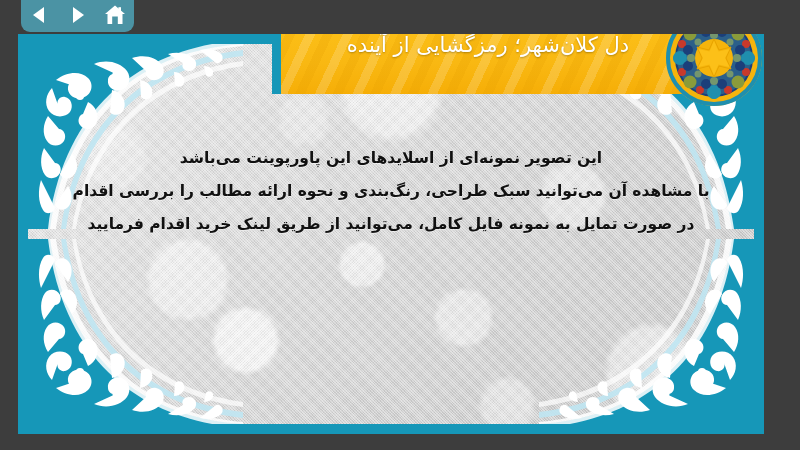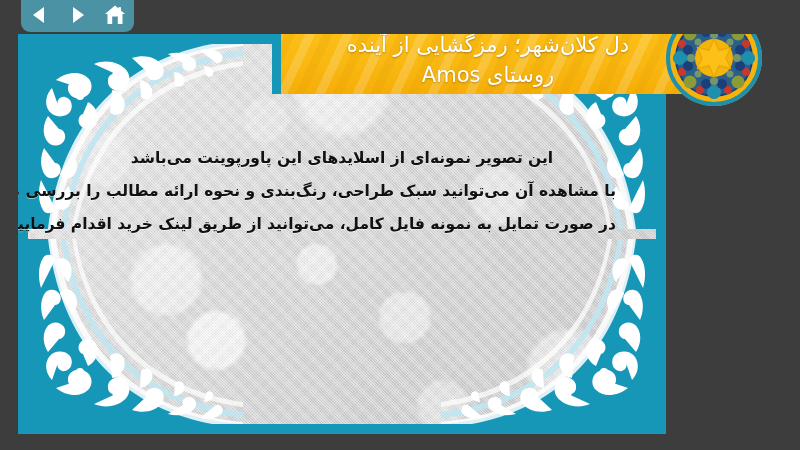--- a/index.html
+++ b/index.html
@@ -6,21 +6,21 @@
   body{
     width:800px;height:450px;overflow:hidden;
     background:#3d3d3d;
     font-family:"DejaVu Sans","Liberation Sans",sans-serif;
     position:relative;
   }
   #stage{position:absolute;inset:0;width:800px;height:450px;overflow:hidden;}
 
   
   .slide{
-    position:absolute;left:18px;top:34px;width:648px;height:400px;
+    position:absolute;left:18px;top:34px;width:746px;height:400px;
     background:#1697b8;
     overflow:hidden;
   }
   .slide-inner{
     position:absolute;left:10px;top:10px;right:10px;bottom:10px;
     background:
       radial-gradient(circle at 30% 78%, rgba(255,255,255,.75) 0 5%, rgba(255,255,255,0) 6%),
       radial-gradient(circle at 22% 62%, rgba(255,255,255,.55) 0 6%, rgba(255,255,255,0) 7%),
       radial-gradient(circle at 46% 58%, rgba(255,255,255,.6) 0 4.5%, rgba(255,255,255,0) 5.5%),
       radial-gradient(circle at 60% 72%, rgba(255,255,255,.5) 0 5%, rgba(255,255,255,0) 6%),
@@ -229,34 +229,33 @@
             <path d="M146,28 c7,0 12,6 10,11 c-1,4 -6,5 -9,2"></path>
             <path d="M176,22 c6,0 10,4 9,8 c-1,3 -5,4 -7,1"></path>
             <path d="M44,110 c6,6 7,16 1,22 c-4,4 -11,3 -13,-2"></path>
             <path d="M40,142 c5,7 5,17 -1,22 c-4,3 -10,2 -12,-3"></path>
           </g>
         </svg>
       </div>
 
       <div class="body-text">
         <p>این تصویر نمونه‌ای از اسلایدهای این پاورپوینت می‌باشد</p>
-        <p>با مشاهده آن می‌توانید سبک طراحی، رنگ‌بندی و نحوه ارائه مطالب را بررسی نمایید</p>
+        <p>با مشاهده آن می‌توانید سبک طراحی، رنگ‌بندی و نحوه ارائه مطالب را بررسی اقدام</p>
         <p>در صورت تمایل به نمونه فایل کامل، می‌توانید از طریق لینک خرید اقدام فرمایید</p>
       </div>
     </div>
   </div>
 
   <div class="title-banner">
     <div class="banner-stripe-left"></div>
   </div>
 
   <div class="title-text">
     <p class="tline">کامل بررسی طراحی معماری حومه از</p>
     <p class="tline">دل کلان‌شهر؛ رمزگشایی از آینده</p>
-    <p class="tline">روستای Amos</p>
   </div>
 
   <div class="medallion">
     <svg width="100" height="100" viewBox="0 0 100 100">
       <circle cx="50" cy="50" r="48" fill="#f5b40c"></circle>
       <circle cx="50" cy="50" r="46" fill="none" stroke="#1f8fae" stroke-width="4"></circle>
       <circle cx="50" cy="50" r="41" fill="none" stroke="#f5b40c" stroke-width="3"></circle>
       <circle cx="50" cy="50" r="38" fill="#2b5f8a"></circle>
       <circle cx="50" cy="50" r="38" fill="none" stroke="#1b3f7a" stroke-width="2"></circle>
       <g>

